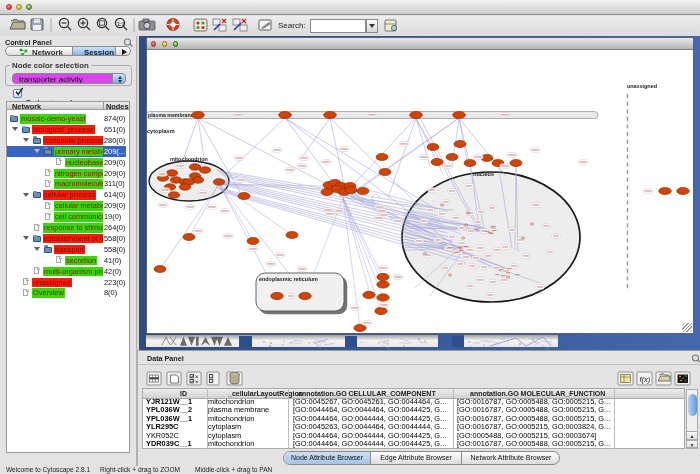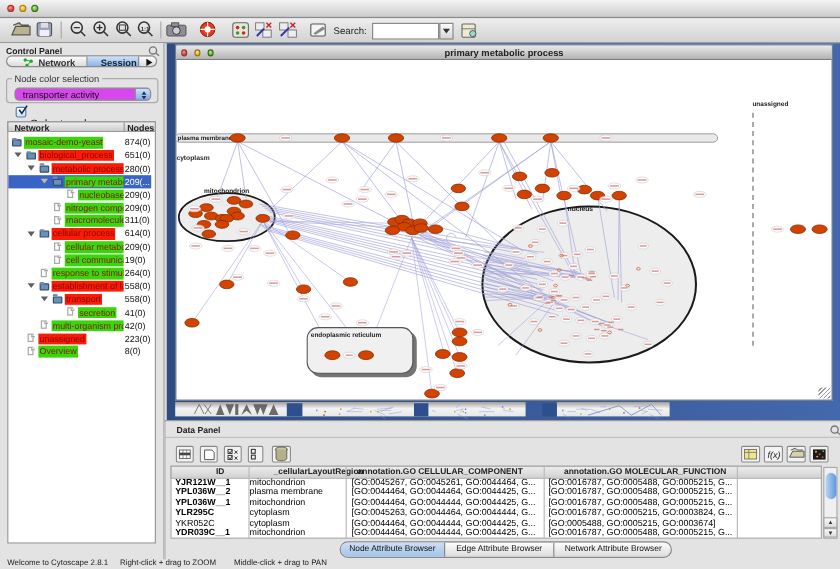--- a/index.html
+++ b/index.html
@@ -4,21 +4,21 @@
 body{width:700px;height:474px;overflow:hidden;position:relative;background:#e3e3e3}
 .abs{position:absolute}
 </style></head><body>
 
 <div class="abs" style="left:0;top:0;width:700px;height:15px;background:linear-gradient(#f4f4f4,#cccccc);border-bottom:1px solid #8a8a8a">
  <div class="abs" style="left:6px;top:4px;width:6px;height:6px;border-radius:50%;background:radial-gradient(circle at 35% 30%,#ff9d96,#e33a30 70%);border:0.5px solid #a33"></div>
  <div class="abs" style="left:16px;top:4px;width:6px;height:6px;border-radius:50%;background:radial-gradient(circle at 35% 30%,#ffe9a8,#f6a937 70%);border:0.5px solid #a80"></div>
  <div class="abs" style="left:26px;top:4px;width:6px;height:6px;border-radius:50%;background:radial-gradient(circle at 35% 30%,#c8f3a6,#58b73c 70%);border:0.5px solid #471"></div>
 </div>
 
-<div class="abs" style="left:0;top:16px;width:700px;height:20px;background:linear-gradient(#ededed,#d2d2d2);border-bottom:1px solid #9a9a9a">
+<div class="abs" style="left:0;top:16px;width:700px;height:32px;background:linear-gradient(#ededed,#d2d2d2);border-bottom:1px solid #9a9a9a">
 <svg width="700" height="20" style="position:absolute;left:0;top:0">
  <path d="M10 13 L13 6 L25 6 L25 13 Z M11 5 L16 3 L18 5 L24 5" fill="#b9b390" stroke="#555" stroke-width="1"></path>
  <rect x="31" y="3" width="12" height="11" rx="1" fill="#9aa4b5" stroke="#444" stroke-width="0.8"></rect>
  <rect x="34" y="3" width="6" height="4" fill="#dde"></rect>
       <rect x="33" y="9" width="8" height="5" fill="#eef"></rect>
  <line x1="51" y1="2" x2="51" y2="16" stroke="#aaa" stroke-width="1"></line>
  <g stroke="#333" fill="none" stroke-width="1.3">
   <circle cx="64" cy="7" r="4.6"></circle>
         <line x1="67.5" y1="10.5" x2="71" y2="14"></line>
   <circle cx="83" cy="7" r="4.6"></circle>
@@ -146,21 +146,20 @@
     <line x1="469" y1="345" x2="474" y2="348" stroke="#8d9ad8" stroke-width="0.5" opacity="0.8"></line>
     <line x1="500" y1="339" x2="505" y2="339" stroke="#8d9ad8" stroke-width="0.5" opacity="0.8"></line>
     <path d="M490 346 L516 338 L526 346 L543 337 L551 346" stroke="#7d8fd0" stroke-width="0.8" fill="none" opacity="0.9"></path>
   </svg>
 
 <div class="abs" style="left:146px;top:37px;width:548px;height:297px;border:1px solid #55637a;background:#fff">
  <div class="abs" style="left:0;top:0;width:546px;height:12px;background:linear-gradient(#e9e9e9,#b4b4b4);border-bottom:1px solid #7a7a7a">
   <div class="abs" style="left:3.5px;top:3px;width:5.6px;height:5.6px;border-radius:50%;background:radial-gradient(circle at 35% 30%,#ff9d96,#d93a30 70%);border:0.4px solid #933"></div>
   <div class="abs" style="left:14.5px;top:3px;width:5.6px;height:5.6px;border-radius:50%;background:radial-gradient(circle at 35% 30%,#ffe9a8,#f0a937 70%);border:0.4px solid #970"></div>
   <div class="abs" style="left:25.5px;top:3px;width:5.6px;height:5.6px;border-radius:50%;background:radial-gradient(circle at 35% 30%,#c8f3a6,#55b73c 70%);border:0.4px solid #361"></div>
-  <div class="abs" style="left:0;top:1.5px;width:546px;text-align:center;font-size:7.8px;font-weight:bold;color:#222">primary metabolic process</div>
  </div>
  <div class="abs" style="right:1px;bottom:1px;width:10px;height:9px;background:repeating-linear-gradient(135deg,#fff 0 1.5px,#999 1.5px 2.5px)"></div>
 </div>
 <svg class="abs" width="700" height="474" style="left:0;top:0" viewBox="0 0 700 474">
 <defs>
       <clipPath id="cv">
         <rect x="147" y="50" width="546" height="283"></rect>
       </clipPath>
     </defs>
 <g clip-path="url(#cv)">
@@ -557,21 +556,21 @@
         <circle cx="2" cy="2" r="1.4" fill="#2a2"></circle>
         <circle cx="7" cy="3" r="1.4" fill="#2a2"></circle>
         <circle cx="3.5" cy="6.5" r="1.4" fill="#2a2"></circle>
         <path d="M2 2 L7 3 L3.5 6.5" stroke="#2a2" stroke-width="0.8" fill="none"></path>
       </svg>
   <div class="abs" style="left:26px;top:1px;font-size:7.8px;font-weight:bold;color:#333">Network</div>
   <div class="abs" style="left:78px;top:1px;font-size:7.8px;font-weight:bold;color:#123">Session</div>
   <div class="abs" style="left:116px;top:2.2px;width:0;height:0;border-top:3.2px solid transparent;border-bottom:3.2px solid transparent;border-left:5px solid #111"></div>
  </div>
  <div class="abs" style="left:5px;top:29px;width:127px;height:21px;border:1px solid #adadad;border-radius:3px"></div>
- <div class="abs" style="left:10px;top:24.5px;background:#e3e3e3;padding:0 2px;font-size:7.8px;font-weight:normal;color:#333">Node color selection</div>
+ <div class="abs" style="left:10px;top:24.5px;background:#e3e3e3;padding:0 2px;font-size:7.8px;font-weight:bold;color:#333">Node color selection</div>
  <div class="abs" style="left:12px;top:37px;width:114px;height:10.5px;background:#d946ef;border:1px solid #8a8a8a;border-radius:4px;overflow:hidden">
   <div class="abs" style="left:6px;top:0.8px;font-size:7.8px;color:#111">transporter activity</div>
   <div class="abs" style="left:99px;top:0;width:15px;height:10.5px;background:linear-gradient(#cfe2f8,#6ba2e8);border-left:1px solid #8a8a8a"></div>
   <div class="abs" style="left:104.5px;top:1.8px;width:0;height:0;border-left:2.8px solid transparent;border-right:2.8px solid transparent;border-bottom:3.4px solid #234"></div>
   <div class="abs" style="left:104.5px;top:6px;width:0;height:0;border-left:2.8px solid transparent;border-right:2.8px solid transparent;border-top:3.4px solid #234"></div>
  </div>
  <div class="abs" style="left:13px;top:53px;width:8.6px;height:8.6px;background:linear-gradient(#fff,#cfe0f4);border:1.2px solid #5580c0;border-radius:2px"></div>
  <svg class="abs" style="left:13.5px;top:51px" width="11" height="11">
       <path d="M2 4.5 L4.2 7.5 L8.6 1" stroke="#1a2a3a" stroke-width="1.4" fill="none"></path>
     </svg>

